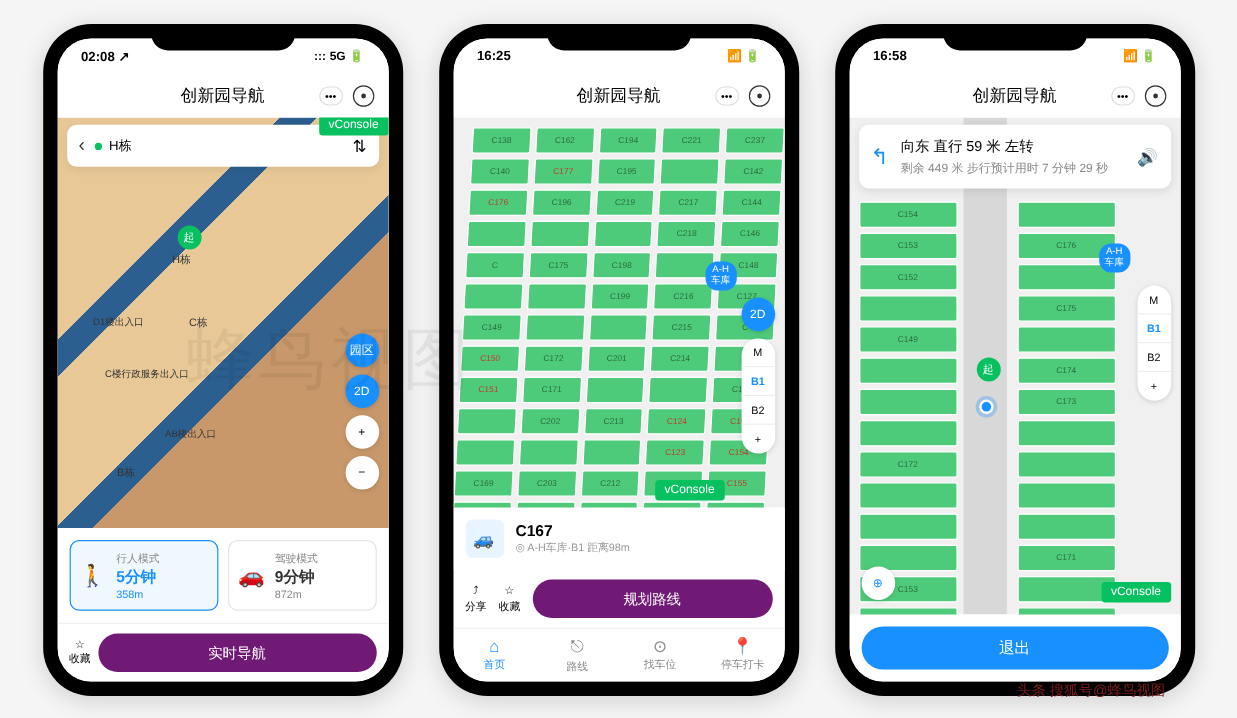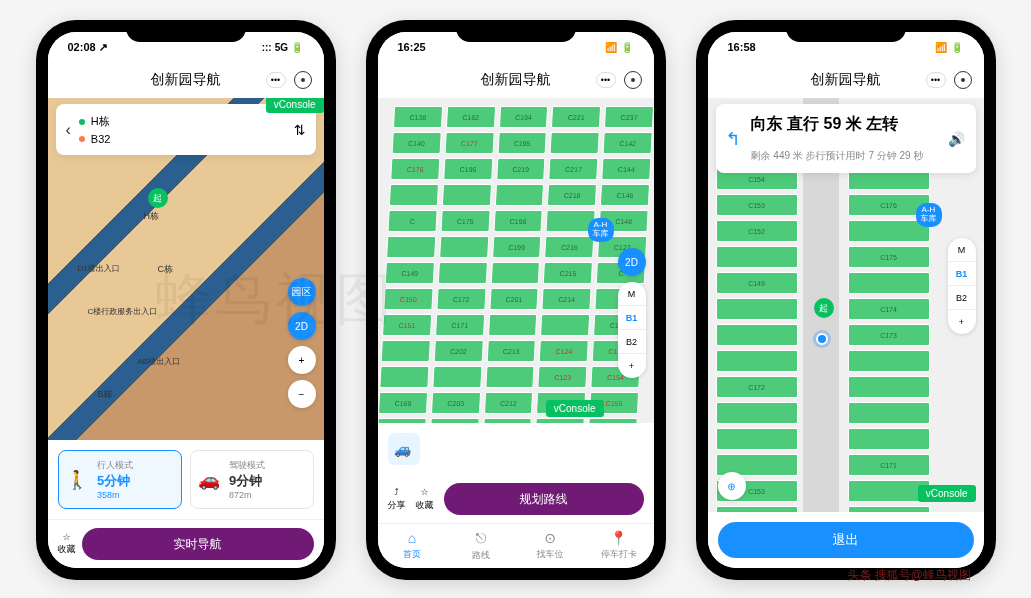--- a/index.html
+++ b/index.html
@@ -54,21 +54,21 @@
 .poi-card{background:#fff;padding:10px;display:flex;gap:10px;align-items:center}
 .poi-ic{width:32px;height:32px;background:#e8f4ff;border-radius:6px;display:flex;align-items:center;justify-content:center;color:#1890ff;font-size:14px}
 .poi-info{flex:1}
 .poi-name{font-size:13px;font-weight:600}
 .poi-sub{font-size:9px;color:#999}
 .poi-acts{display:flex;gap:10px;padding:8px 10px;align-items:center}
 .poi-act{display:flex;flex-direction:column;align-items:center;font-size:9px;gap:2px}
 .navbanner{position:absolute;top:6px;left:8px;right:8px;background:#fff;border-radius:8px;padding:10px;display:flex;gap:10px;align-items:center;box-shadow:0 2px 8px rgba(0,0,0,.1);z-index:20}
 .nav-arrow{color:#1890ff;font-size:18px}
 .nav-txt{flex:1;font-size:10px}
-.nav-main{font-size:16px;font-weight:700;margin-bottom:14px}
+.nav-main{font-size:12px;font-weight:400;margin-bottom:2px}
 .speaker{font-size:14px;color:#666}
 .exit-bar{padding:10px}
 .exit-btn{background:#1890ff;color:#fff;height:36px;border-radius:18px;display:flex;align-items:center;justify-content:center;font-size:13px}
 .watermark{position:absolute;right:-60px;top:50%;transform:translateY(-50%);font-size:56px;color:rgba(0,0,0,.06);font-weight:300;z-index:200;pointer-events:none;letter-spacing:4px}
 .attribution{position:fixed;bottom:14px;right:60px;font-size:12px;color:#7f1d1d}
 .loc-dot{position:absolute;width:12px;height:12px;background:#1890ff;border:2px solid #fff;border-radius:50%;box-shadow:0 0 0 3px rgba(24,144,255,.3)}
 .pin-start{position:absolute;width:20px;height:20px;background:#07c160;border-radius:50%;display:flex;align-items:center;justify-content:center;color:#fff;font-size:9px}
 .ah-badge{position:absolute;background:#1890ff;color:#fff;font-size:8px;padding:3px 5px;border-radius:10px;text-align:center;line-height:1.1}
 </style>
 </head>
@@ -89,24 +89,20 @@
       </div>
     </div>
     <div class="map">
       <div class="vconsole" style="top:-2px;right:0">vConsole</div>
       <div class="routecard">
         <span class="back-ic">‹</span>
         <div class="route-pts">
           <div class="route-pt">
               <span class="dot" style="background:#07c160"></span>
               <span>H栋</span>
-            </div>
-          <div class="route-pt">
-              <span class="dot" style="background:#ff7a45"></span>
-              <span>B32</span>
             </div>
         </div>
         <span class="swap">⇅</span>
       </div>
       <div class="map1-bg"></div>
       <div class="pin-start" style="top:90px;left:100px">起</div>
       <div style="position:absolute;top:112px;left:96px;font-size:9px;color:#333">H栋</div>
       <div style="position:absolute;top:165px;left:110px;font-size:9px;color:#333">C栋</div>
       <div style="position:absolute;top:165px;left:30px;font-size:8px;color:#333">D1楼出入口</div>
       <div style="position:absolute;top:208px;left:40px;font-size:8px;color:#333">C楼行政服务出入口</div>
@@ -242,20 +238,24 @@
           <div style="color:#1890ff;font-weight:600">B1</div>
           <div>B2</div>
           <div>+</div>
         </div>
       </div>
       <div class="vconsole" style="bottom:6px;right:50px">vConsole</div>
     </div>
     <div class="bottom">
       <div class="poi-card">
         <div class="poi-ic">🚙</div>
+        <div class="poi-info">
+          <div class="poi-name">C167</div>
+          <div class="poi-sub">◎ A-H车库·B1 距离98m</div>
+        </div>
       </div>
       <div class="poi-acts">
         <div class="poi-act">
             <span>⤴</span>
             <span>分享</span>
           </div>
         <div class="poi-act">
             <span>☆</span>
             <span>收藏</span>
           </div>

